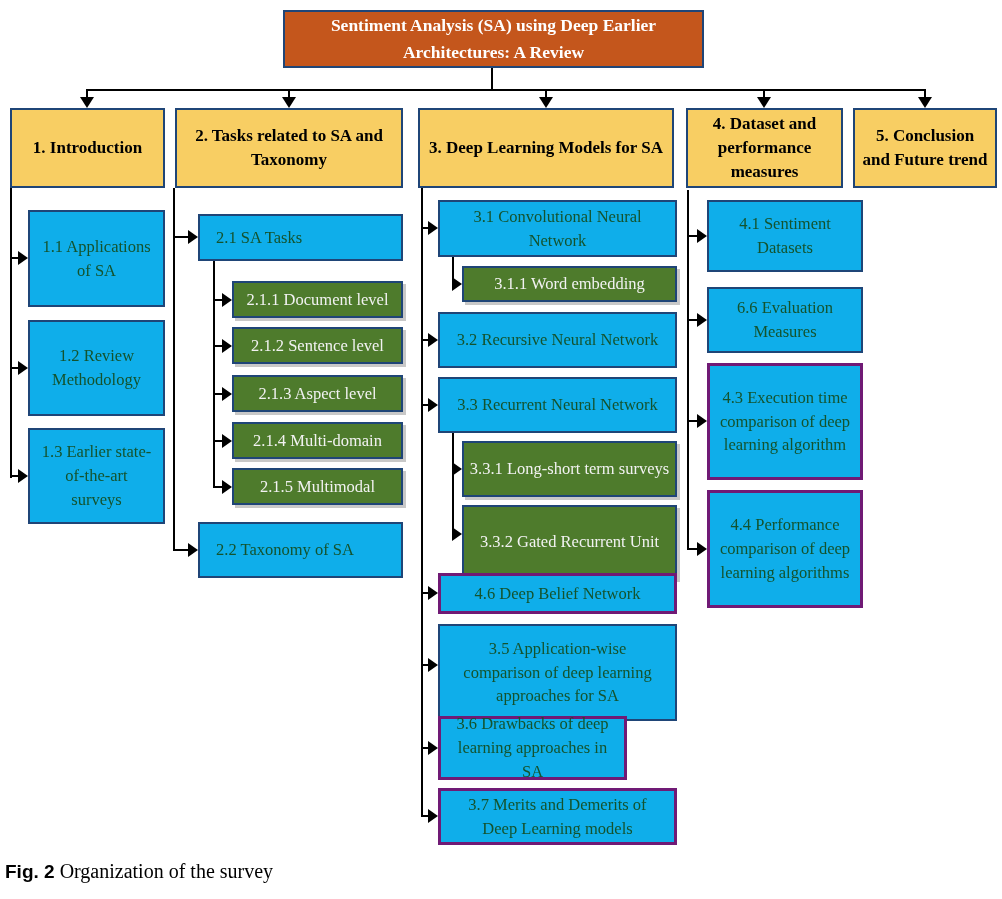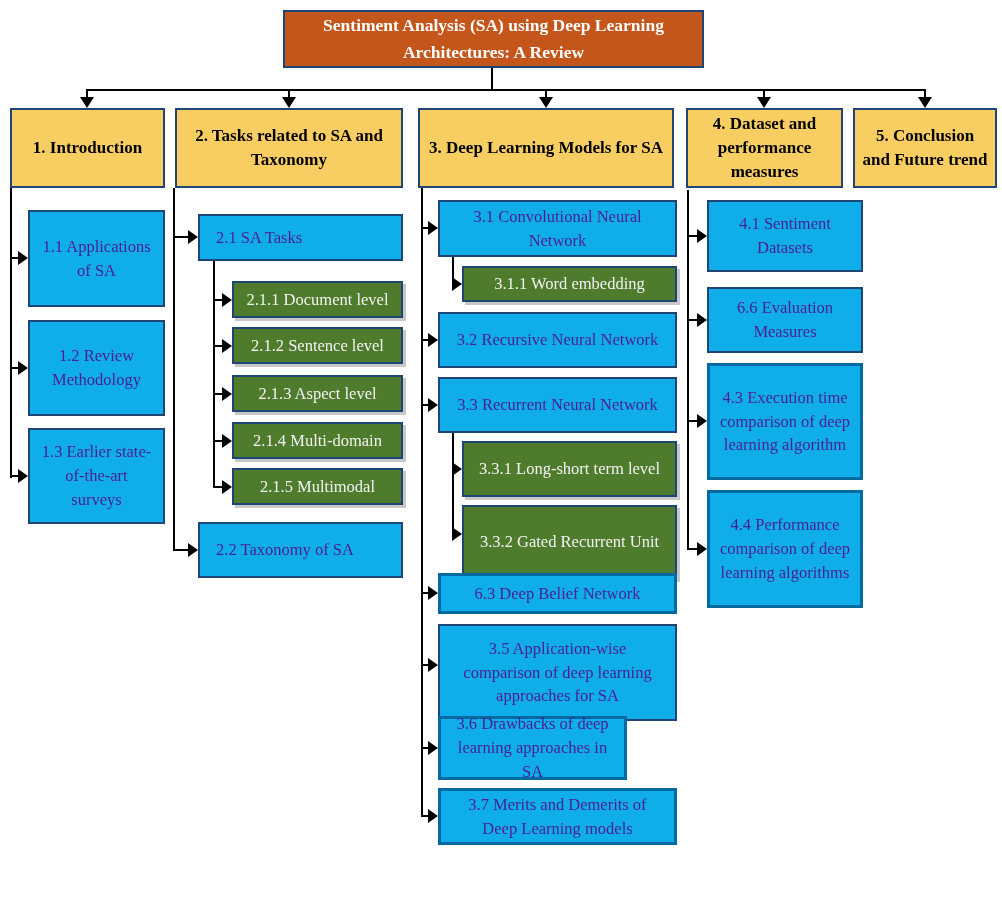--- a/index.html
+++ b/index.html
@@ -8,41 +8,41 @@
   }
   html,body{margin:0;padding:0;background:#fff;}
   #canvas{position:relative;width:1002px;height:899px;background:#fff;overflow:hidden;
           font-family:"Liberation Serif","DejaVu Serif",serif;}
   .box{position:absolute;display:flex;align-items:center;justify-content:center;
        text-align:center;box-sizing:border-box;}
   .root{background:var(--orange);border:2px solid var(--navy);color:#fff;
         font-weight:bold;font-size:17.5px;line-height:1.55;padding:0 10px;}
   .hdr{background:var(--yellow);border:2px solid var(--navy);color:#000;
        font-weight:bold;font-size:17px;line-height:1.4;padding:0 6px;}
-  .blue{background:var(--blue);border:2px solid var(--navy);color:#4c1d95;
+  .blue{background:var(--blue);border:2px solid var(--navy);color:#14532d;
         font-size:16.5px;line-height:1.45;padding:0 9px;}
   .green{background:var(--green);border:2px solid var(--navy);color:#f2f2f2;
          font-size:16.5px;line-height:1.3;padding:0 4px;box-shadow:3px 3px 0 #c8c8c8;}
-  .bk{border:3px solid #0369a1;}
+  .bk{border:3px solid #701a75;}
   .ta-l{justify-content:flex-start;text-align:left;padding-left:16px;}
   .l{position:absolute;background:var(--line);}
   .ar{position:absolute;width:0;height:0;border-top:7px solid transparent;
       border-bottom:7px solid transparent;border-left:10px solid var(--line);}
   .ad{position:absolute;width:0;height:0;border-left:7px solid transparent;
       border-right:7px solid transparent;border-top:11px solid var(--line);}
   .caption{position:absolute;left:5px;top:860px;font-size:20px;color:#000;}
   .caption .fl{font-family:"Liberation Sans","DejaVu Sans",sans-serif;
                font-weight:bold;font-size:19px;}
 </style>
 </head>
 <body>
 
 <div id="canvas">
 
-  <div class="box root" style="left:283px;top:10px;width:421px;height:58px">Sentiment Analysis (SA) using Deep Learning Architectures: A Review</div>
+  <div class="box root" style="left:283px;top:10px;width:421px;height:58px">Sentiment Analysis (SA) using Deep Earlier Architectures: A Review</div>
 
   <div class="l" style="left:491px;top:68px;width:2px;height:23px"></div>
   <div class="l" style="left:87px;top:89px;width:839px;height:2px"></div>
   <div class="l" style="left:86px;top:89px;width:2px;height:9px"></div>
   <div class="ad" style="left:80px;top:97px"></div>
   <div class="l" style="left:288px;top:89px;width:2px;height:9px"></div>
   <div class="ad" style="left:282px;top:97px"></div>
   <div class="l" style="left:545px;top:89px;width:2px;height:9px"></div>
   <div class="ad" style="left:539px;top:97px"></div>
   <div class="l" style="left:763px;top:89px;width:2px;height:9px"></div>
@@ -111,36 +111,40 @@
   <div class="l" style="left:452px;top:257px;width:2px;height:28px"></div>
   <div class="ar" style="left:452px;top:277px"></div>
   <div class="l" style="left:452px;top:433px;width:2px;height:102px"></div>
   <div class="ar" style="left:452px;top:462px"></div>
   <div class="ar" style="left:452px;top:527px"></div>
 
   <div class="box blue" style="left:438px;top:200px;width:239px;height:57px">3.1 Convolutional Neural Network</div>
   <div class="box green" style="left:462px;top:266px;width:215px;height:36px">3.1.1 Word embedding</div>
   <div class="box blue" style="left:438px;top:312px;width:239px;height:56px">3.2 Recursive Neural Network</div>
   <div class="box blue" style="left:438px;top:377px;width:239px;height:56px">3.3 Recurrent Neural Network</div>
-  <div class="box green" style="left:462px;top:441px;width:215px;height:56px">3.3.1 Long-short term level</div>
+  <div class="box green" style="left:462px;top:441px;width:215px;height:56px">3.3.1 Long-short term surveys</div>
   <div class="box green" style="left:462px;top:505px;width:215px;height:74px">3.3.2 Gated Recurrent Unit</div>
-  <div class="box blue bk" style="left:438px;top:573px;width:239px;height:41px">6.3 Deep Belief Network</div>
+  <div class="box blue bk" style="left:438px;top:573px;width:239px;height:41px">4.6 Deep Belief Network</div>
   <div class="box blue" style="left:438px;top:624px;width:239px;height:97px">3.5 Application-wise comparison of deep learning approaches for SA</div>
   <div class="box blue bk" style="left:438px;top:716px;width:189px;height:64px">3.6 Drawbacks of deep learning approaches in SA</div>
   <div class="box blue bk" style="left:438px;top:788px;width:239px;height:57px">3.7 Merits and Demerits of Deep Learning models</div>
 
   <div class="l" style="left:687px;top:190px;width:2px;height:360px"></div>
   <div class="l" style="left:687px;top:235px;width:10px;height:2px"></div>
   <div class="ar" style="left:697px;top:229px"></div>
   <div class="l" style="left:687px;top:319px;width:10px;height:2px"></div>
   <div class="ar" style="left:697px;top:313px"></div>
   <div class="l" style="left:687px;top:420px;width:10px;height:2px"></div>
   <div class="ar" style="left:697px;top:414px"></div>
   <div class="l" style="left:687px;top:548px;width:10px;height:2px"></div>
   <div class="ar" style="left:697px;top:542px"></div>
 
   <div class="box blue" style="left:707px;top:200px;width:156px;height:72px">4.1 Sentiment Datasets</div>
   <div class="box blue" style="left:707px;top:287px;width:156px;height:66px">6.6 Evaluation Measures</div>
   <div class="box blue bk" style="left:707px;top:363px;width:156px;height:117px">4.3 Execution time comparison of deep learning algorithm</div>
   <div class="box blue bk" style="left:707px;top:490px;width:156px;height:118px">4.4 Performance comparison of deep learning algorithms</div>
 
+  <div class="caption">
+    <span class="fl">Fig. 2</span>
+    <span>Organization of the survey</span>
+  </div>
 
 </div>
 
 </body></html>

